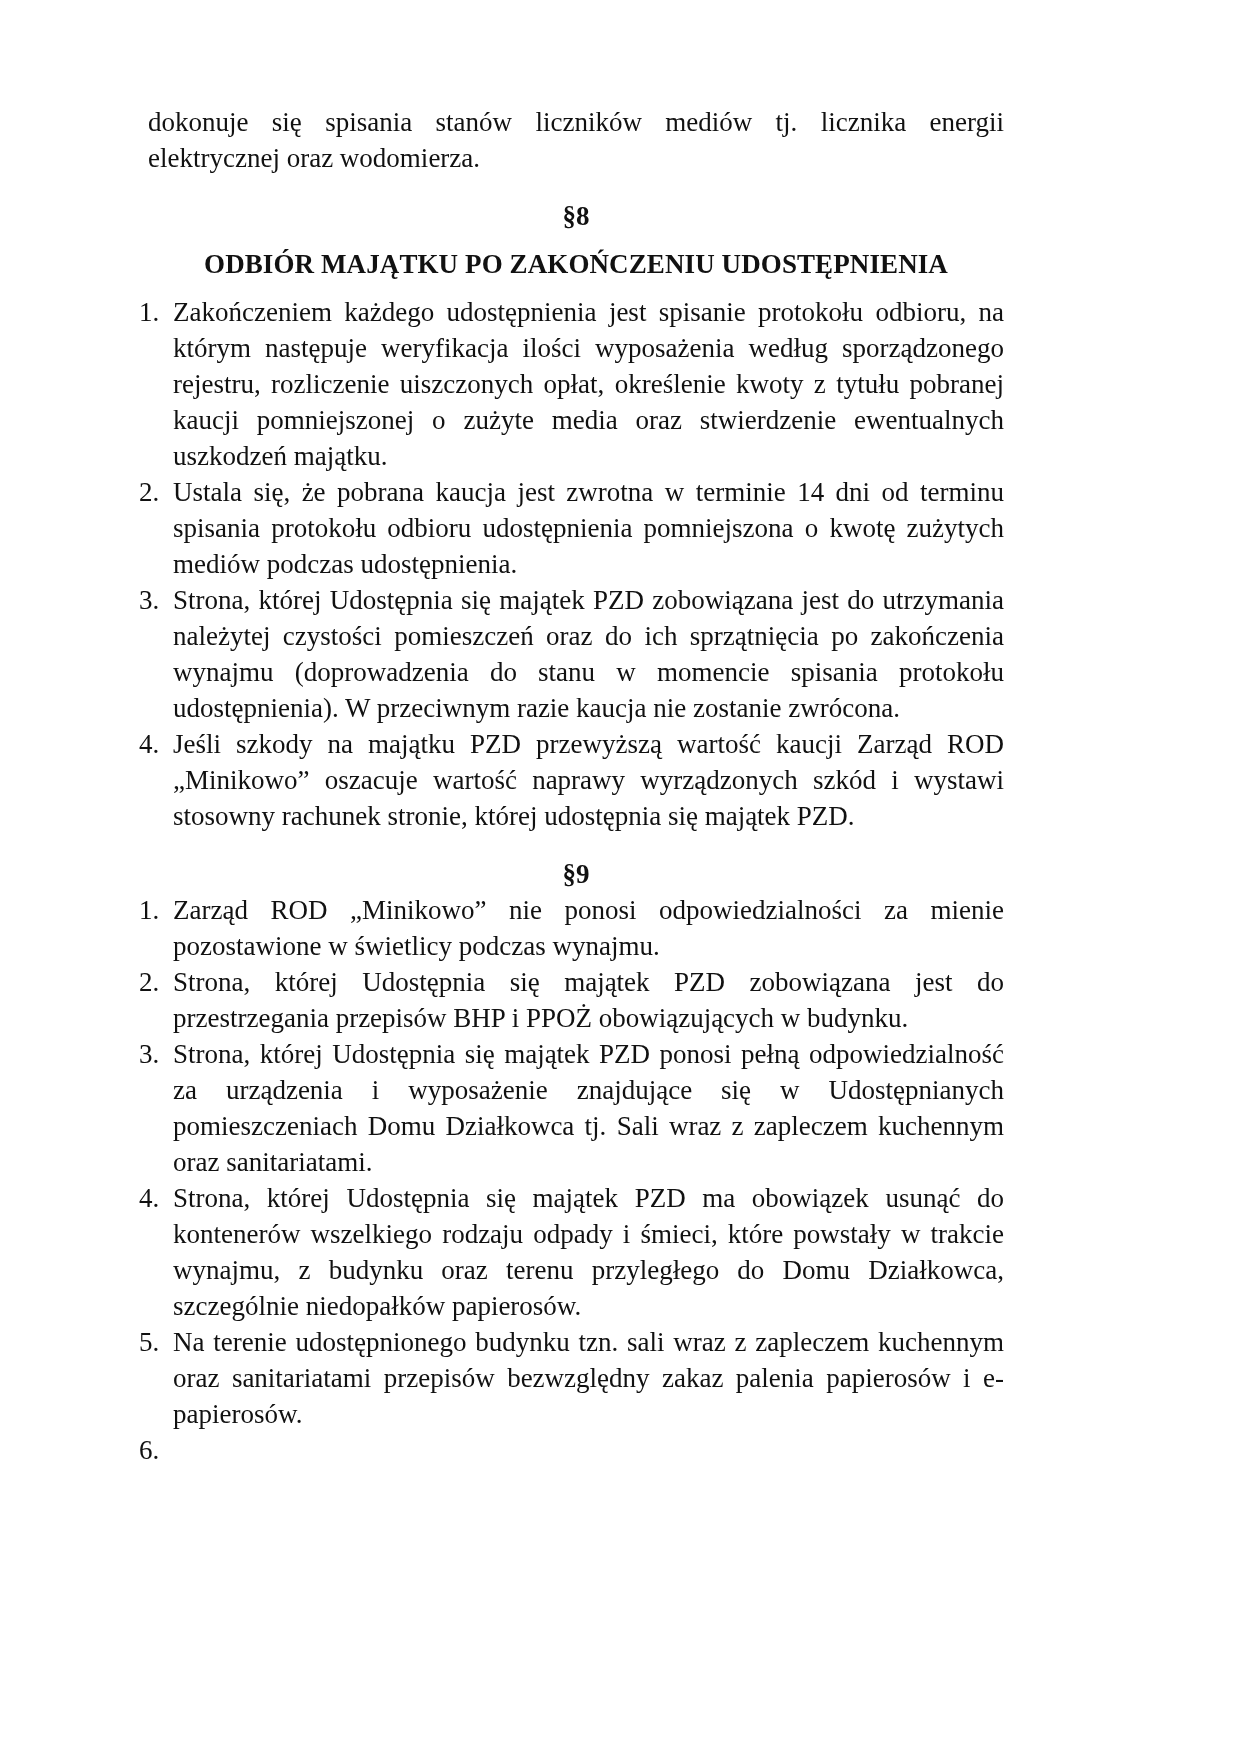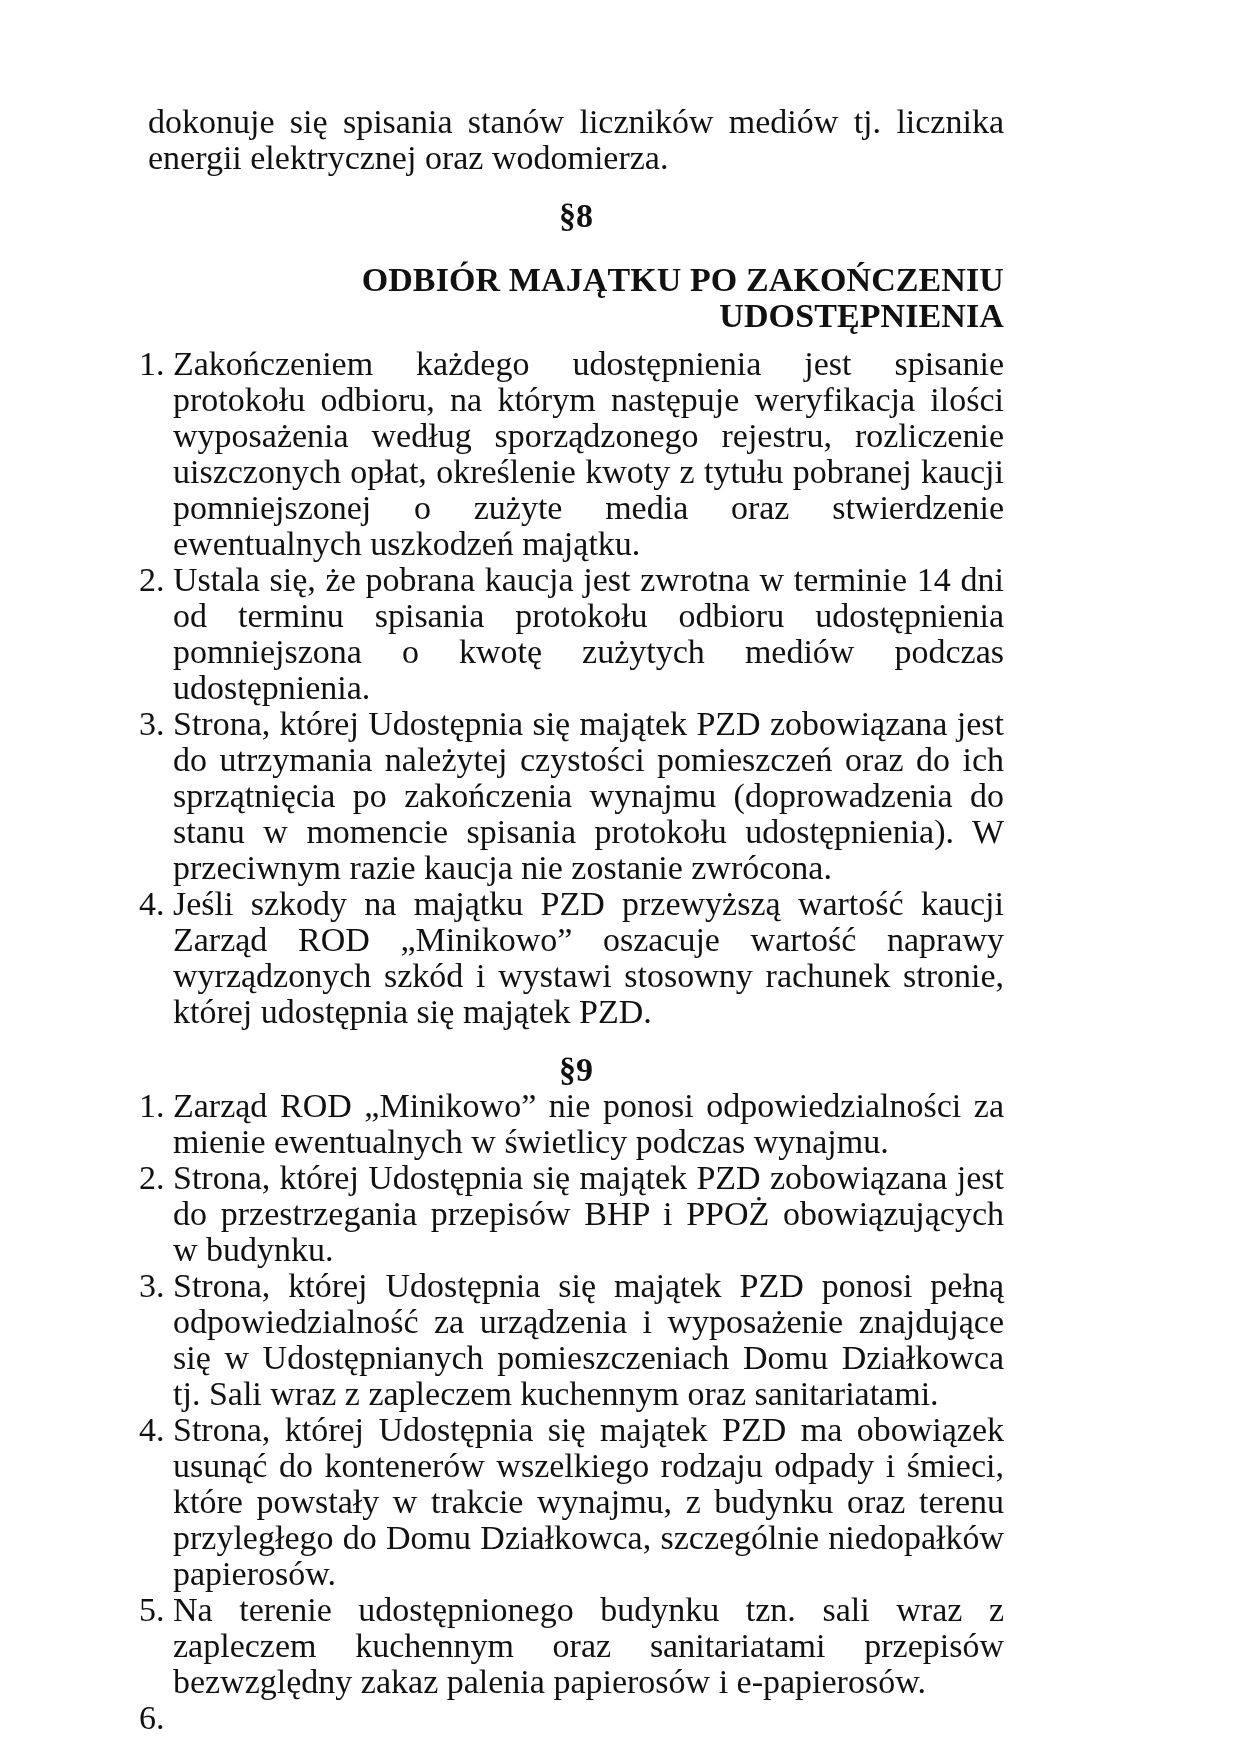--- a/index.html
+++ b/index.html
@@ -13,38 +13,38 @@
       position: relative;
       overflow: hidden;
       font-family: "Liberation Serif", "DejaVu Serif", serif;
       color: #111111;
     }
     .page {
       position: absolute;
       left: 148px;
       top: 104px;
       width: 856px;
-      font-size: 34px;
+      font-size: 27px;
       line-height: 36px;
     }
     .para {
       margin: 0;
       text-align: justify;
       text-align-last: left;
     }
     .section-num {
       text-align: center;
       font-weight: bold;
       margin: 22px 0 0 0;
       line-height: 36px;
     }
     .section-title {
-      text-align: right;
+      text-align: center;
       font-weight: bold;
-      margin: 28px 0 12px 0;
+      margin: 12px 0 12px 0;
       line-height: 36px;
       letter-spacing: 0.1px;
     }
     ol.list {
       list-style: none;
       margin: 0;
       padding: 0;
     }
     ol.list li {
       position: relative;
@@ -76,21 +76,21 @@
       <li><span class="num">1.</span><span>Zakończeniem każdego udostępnienia jest spisanie protokołu odbioru, na którym następuje weryfikacja ilości wyposażenia według sporządzonego rejestru, rozliczenie uiszczonych opłat, określenie kwoty z tytułu pobranej kaucji pomniejszonej o zużyte media oraz stwierdzenie ewentualnych uszkodzeń majątku.</span></li>
       <li><span class="num">2.</span><span>Ustala się, że pobrana kaucja jest zwrotna w terminie 14 dni od terminu spisania protokołu odbioru udostępnienia pomniejszona o kwotę zużytych mediów podczas udostępnienia.</span></li>
       <li><span class="num">3.</span><span>Strona, której Udostępnia się majątek PZD zobowiązana jest do utrzymania należytej czystości pomieszczeń oraz do ich sprzątnięcia po zakończenia wynajmu (doprowadzenia do stanu w momencie spisania protokołu udostępnienia). W przeciwnym razie kaucja nie zostanie zwrócona.</span></li>
       <li><span class="num">4.</span><span>Jeśli szkody na majątku PZD przewyższą wartość kaucji Zarząd ROD „Minikowo” oszacuje wartość naprawy wyrządzonych szkód i wystawi stosowny rachunek stronie, której udostępnia się majątek PZD.</span></li>
     </ol>
   </section>
 
   <section class="sec9">
     <div class="section-num">§9</div>
     <ol class="list">
-      <li><span class="num">1.</span><span>Zarząd ROD „Minikowo” nie ponosi odpowiedzialności za mienie ewentualnych w świetlicy podczas wynajmu.</span></li>
+      <li><span class="num">1.</span><span>Zarząd ROD „Minikowo” nie ponosi odpowiedzialności za mienie pozostawione w świetlicy podczas wynajmu.</span></li>
       <li><span class="num">2.</span><span>Strona, której Udostępnia się majątek PZD zobowiązana jest do przestrzegania przepisów BHP i PPOŻ obowiązujących w budynku.</span></li>
       <li><span class="num">3.</span><span>Strona, której Udostępnia się majątek PZD ponosi pełną odpowiedzialność za urządzenia i wyposażenie znajdujące się w Udostępnianych pomieszczeniach Domu Działkowca tj. Sali wraz z zapleczem kuchennym oraz sanitariatami.</span></li>
       <li><span class="num">4.</span><span>Strona, której Udostępnia się majątek PZD ma obowiązek usunąć do kontenerów wszelkiego rodzaju odpady i śmieci, które powstały w trakcie wynajmu, z budynku oraz terenu przyległego do Domu Działkowca, szczególnie niedopałków papierosów.</span></li>
       <li><span class="num">5.</span><span>Na terenie udostępnionego budynku tzn. sali wraz z zapleczem kuchennym oraz sanitariatami przepisów bezwzględny zakaz palenia papierosów i e-papierosów.</span></li>
       <li><span class="num">6.</span></li>
     </ol>
   </section>
 
 </div>
 

